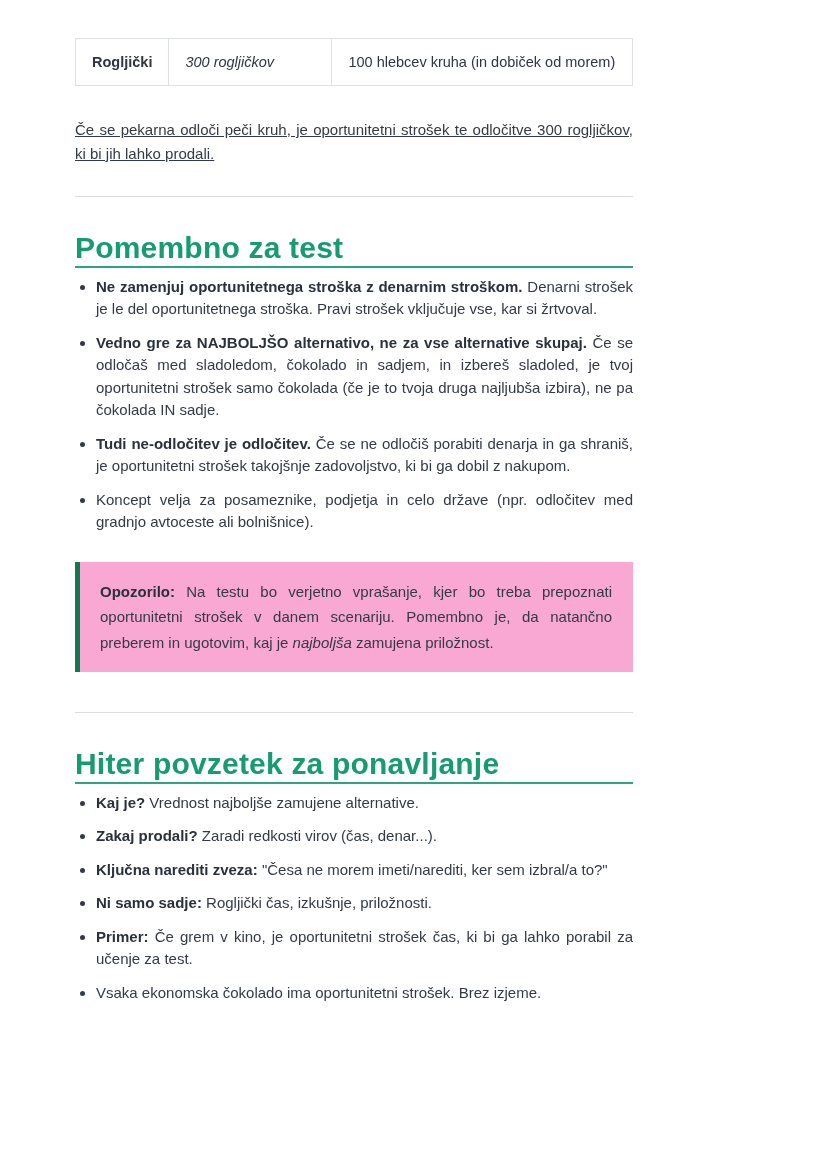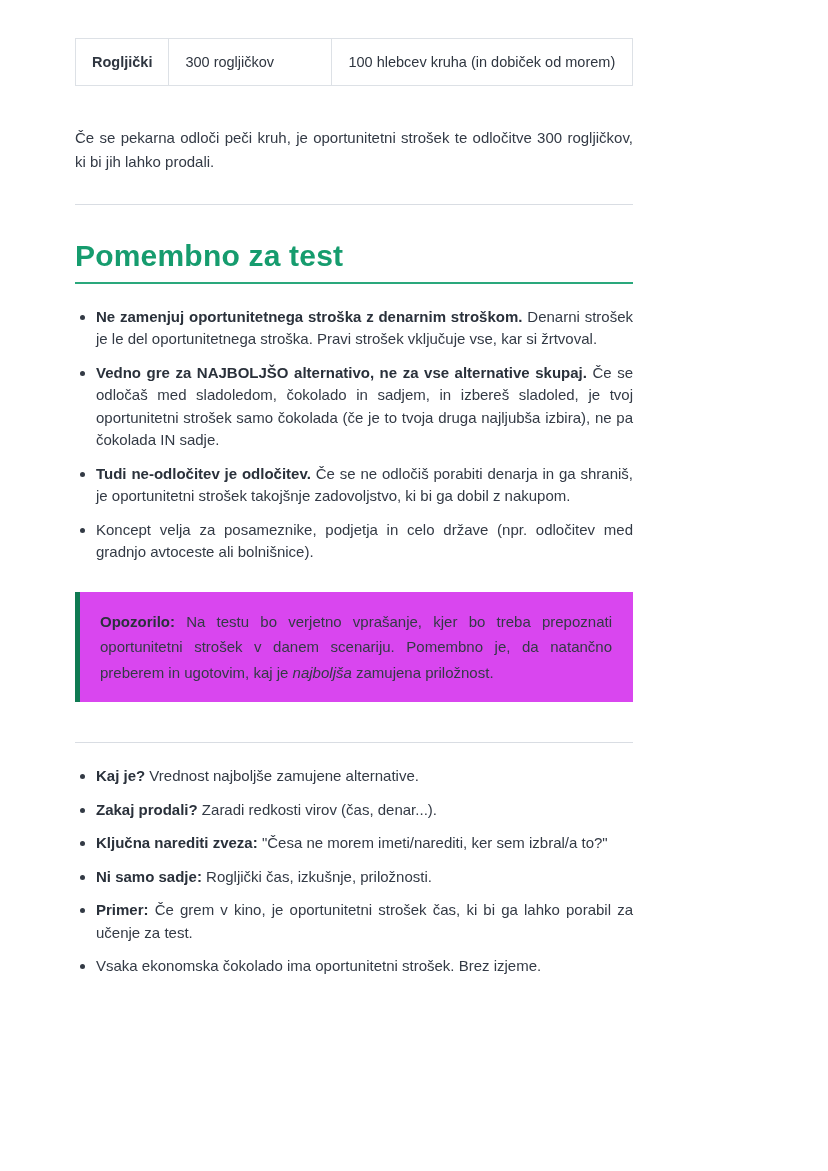--- a/index.html
+++ b/index.html
@@ -28,64 +28,65 @@
     font-size: 14.5px;
     color: #2f3640;
   }
   .cost-table td {
     border: 1px solid #dde1e6;
     padding: 15px 16px;
     background: #ffffff;
     vertical-align: middle;
   }
   .cost-table td.cell-bold { font-weight: 700; width: 92px; }
-  .cost-table td.cell-mid  { width: 163px; }
+  .cost-table td.cell-mid  { width: 163px; font-style: italic; }
   
   .para {
-    margin-top: 40px;
+    margin-top: 32px;
     font-size: 15px;
     line-height: 1.6;
     text-align: justify;
+    text-decoration: underline;
   }
   
   .divider {
     border: none;
     border-top: 1px solid #d9dde3;
     margin-top: 30px;
   }
   .divider-2 { margin-top: 40px; }
   
   .section-title {
     margin-top: 34px;
     font-size: 30px;
     line-height: 1.15;
     font-weight: 700;
     color: #169c6e;
-    padding-bottom: 8px;
+    padding-bottom: 0;
     border-bottom: 2px solid #2aa87c;
     letter-spacing: 0.2px;
   }
   
   .bullets {
-    margin-top: 22px;
+    margin-top: 8px;
     padding-left: 21px;
     list-style: disc;
   }
   .bullets li {
     font-size: 15px;
     line-height: 1.5;
     text-align: justify;
     margin-bottom: 11px;
     color: #333a45;
   }
   .bullets .b { font-weight: 700; color: #2a313b; }
   
   .callout {
     margin-top: 28px;
-    background: #d946ef;
+    background: #f9a8d4;
     border-left: 5px solid #0f7a52;
     padding: 17px 21px 17px 20px;
   }
   .callout-text {
     font-size: 15px;
     line-height: 1.7;
     text-align: justify;
     color: #333a45;
   }
   .callout-text strong { color: #2a313b; }
@@ -139,20 +140,21 @@
       <li><span class="b">Tudi ne-odločitev je odločitev.</span><span> Če se ne odločiš porabiti denarja in ga shraniš, je oportunitetni strošek takojšnje zadovoljstvo, ki bi ga dobil z nakupom.</span></li>
       <li><span class="b"></span><span>Koncept velja za posameznike, podjetja in celo države (npr. odločitev med gradnjo avtoceste ali bolnišnice).</span></li>
     </ul>
 
     <div class="callout">
       <p class="callout-text"><strong>Opozorilo:</strong><span> Na testu bo verjetno vprašanje, kjer bo treba prepoznati oportunitetni strošek v danem scenariju. Pomembno je, da natančno preberem in ugotovim, kaj je </span><em>najboljša</em><span> zamujena priložnost.</span></p>
     </div>
 
     <hr class="divider divider-2">
 
+    <h2 class="section-title">Hiter povzetek za ponavljanje</h2>
 
     <ul class="bullets">
       <li><span class="b">Kaj je?</span><span> Vrednost najboljše zamujene alternative.</span></li>
       <li><span class="b">Zakaj prodali?</span><span> Zaradi redkosti virov (čas, denar...).</span></li>
       <li><span class="b">Ključna narediti zveza:</span><span> "Česa ne morem imeti/narediti, ker sem izbral/a to?"</span></li>
       <li><span class="b">Ni samo sadje:</span><span> Rogljički čas, izkušnje, priložnosti.</span></li>
       <li><span class="b">Primer:</span><span> Če grem v kino, je oportunitetni strošek čas, ki bi ga lahko porabil za učenje za test.</span></li>
       <li><span class="b"></span><span>Vsaka ekonomska čokolado ima oportunitetni strošek. Brez izjeme.</span></li>
     </ul>
 

